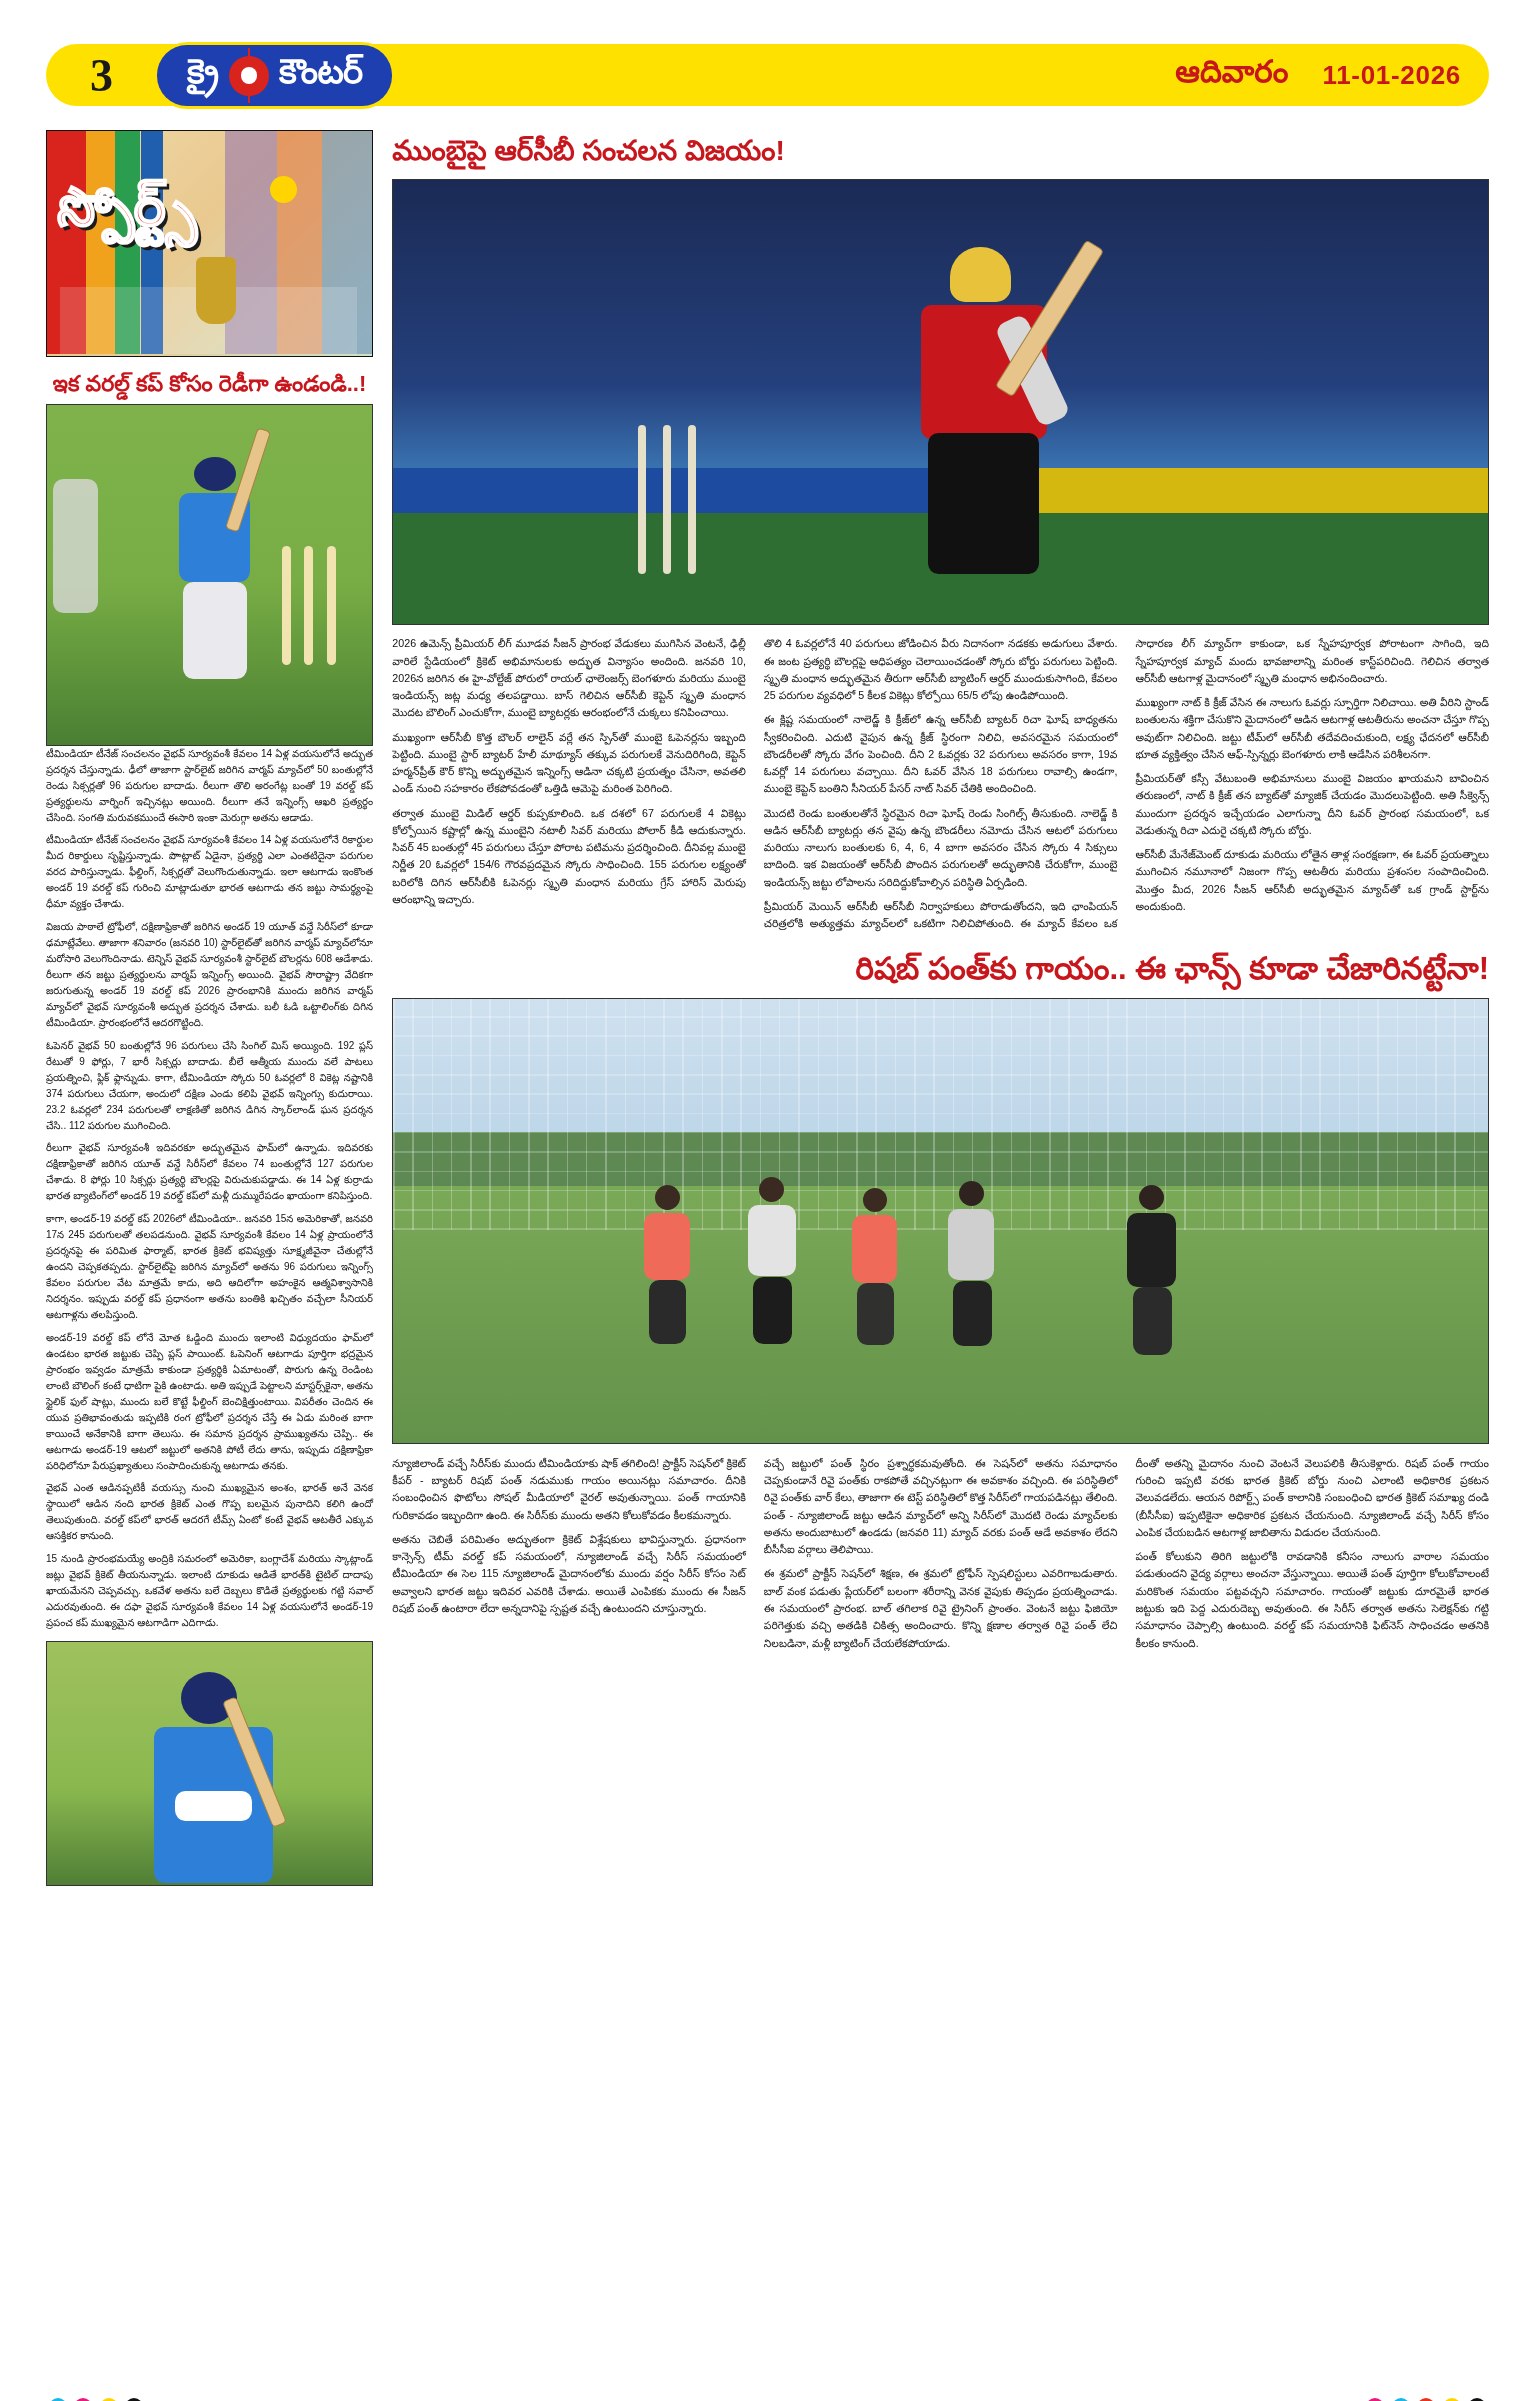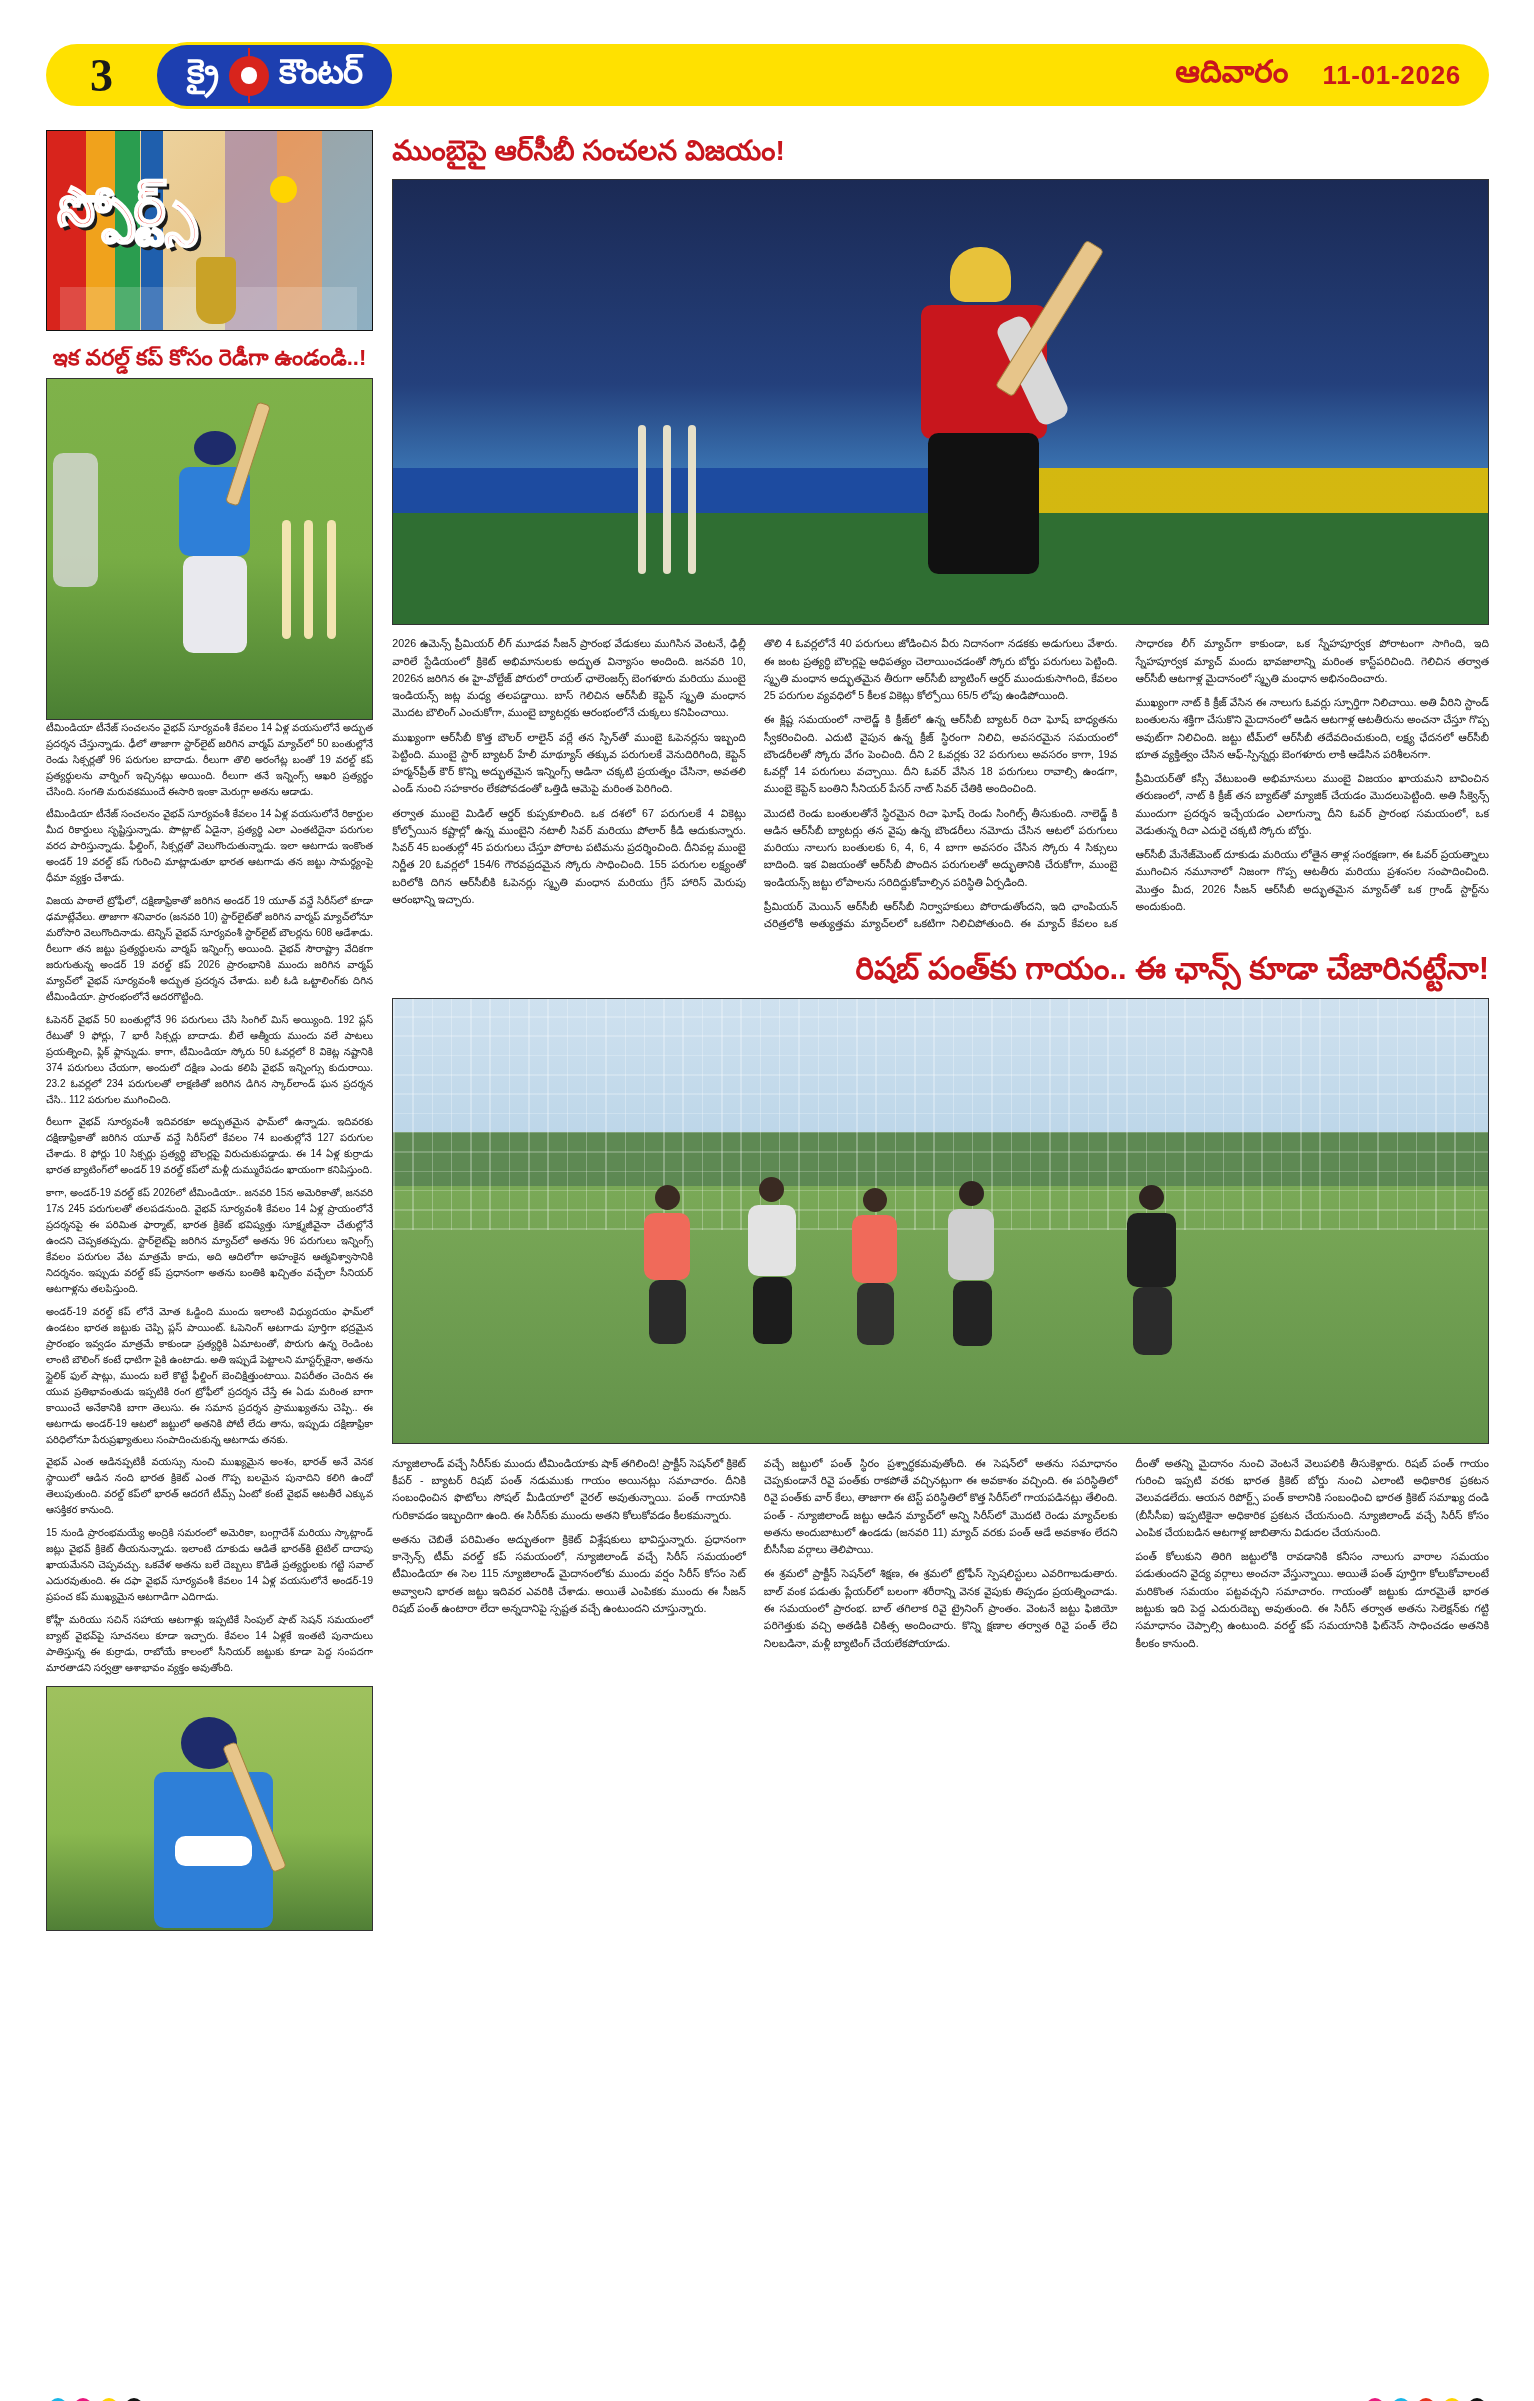--- a/index.html
+++ b/index.html
@@ -18,21 +18,21 @@
   .mast-right{position:relative;z-index:2;margin-left:auto;display:flex;align-items:center;gap:34px;padding-right:28px;}
   .mast-day{font-size:31px;color:#c8161d;font-weight:bold;}
   .mast-date{font-size:26px;color:#c8161d;font-weight:bold;letter-spacing:0.7px;}
 
   
   .content{display:flex;gap:19.3px;padding:13.4px 46px 0 46px;box-sizing:border-box;}
   .col-left{width:327px;flex:0 0 327px;}
   .col-right{flex:1 1 auto;}
 
   
-  .sports-banner{width:327px;height:201px;border:1.5px solid #111;box-sizing:border-box;position:relative;overflow:hidden;
+  .sports-banner{width:327px;height:227px;border:1.5px solid #111;box-sizing:border-box;position:relative;overflow:hidden;
      background:linear-gradient(135deg,#f0d9a8 0%,#e9c98f 45%,#cfe0c7 100%);}
   .sb-blocks{position:absolute;left:0;top:0;right:0;bottom:0;}
   .sb-blocks i{position:absolute;display:block;}
   .sb-word{position:absolute;left:10.4px;top:45px;font-size:53px;font-weight:bold;color:#e8322a;
      -webkit-text-stroke:2.2px #fff;text-shadow:3.7px 3.7px 0 #1b1b1b;font-family:"Liberation Sans",sans-serif;}
   .banner-caption{margin:12px 0 3px;text-align:center;font-size:22px;font-weight:bold;color:#c8161d;line-height:1.35;}
 
   .photo{border:0.7px solid #333;box-sizing:border-box;display:block;position:relative;overflow:hidden;}
   .ph-left1{width:327px;height:342px;margin-top:4.5px;background:linear-gradient(#7fb24a 0%,#78ad45 52%,#4a7f33 100%);}
   .ph-left2{width:327px;height:245px;margin-top:10.4px;background:linear-gradient(#9fc15e 0%,#8ab84f 60%,#507f36 100%);}
@@ -122,21 +122,20 @@
       <div class="txt">
         <p>టీమిండియా టీనేజ్ సంచలనం వైభవ్ సూర్యవంశీ కేవలం 14 ఏళ్ల వయసులోనే అద్భుత ప్రదర్శన చేస్తున్నాడు. ఢీలో తాజాగా స్టార్‌లైట్ జరిగిన వార్మప్ మ్యాచ్‌లో 50 బంతుల్లోనే రెండు సిక్సర్లతో 96 పరుగుల బాదాడు. రీలుగా తొలి అరంగేట్ల బంతో 19 వరల్డ్ కప్ ప్రత్యర్థులను వార్నింగ్ ఇచ్చినట్లు అయింది. రీలుగా తనే ఇన్నింగ్స్ ఆఖరి ప్రత్యర్థం చేసింది. సంగతి మరువకముందే ఈసారి ఇంకా మెరుగ్గా అతను ఆడాడు.</p>
         <p>టీమిండియా టీనేజ్ సంచలనం వైభవ్ సూర్యవంశీ కేవలం 14 ఏళ్ల వయసులోనే రికార్డుల మీద రికార్డులు సృష్టిస్తున్నాడు. పొాట్లాట్ ఏడైనా, ప్రత్యర్థి ఎలా ఎంతటిదైనా పరుగుల వరద పారిస్తున్నాడు. ఫీల్డింగ్, సిక్సర్లతో వెలుగొందుతున్నాడు. ఇలా ఆటగాడు ఇంకొంత అండర్ 19 వరల్డ్ కప్ గురించి మాట్లాడుతూ భారత ఆటగాడు తన జట్టు సామర్థ్యంపై ధీమా వ్యక్తం చేశాడు.</p>
         <p>విజయ పాఠాలే ట్రోఫీలో, దక్షిణాఫ్రికాతో జరిగిన అండర్ 19 యూత్ వన్డే సిరీస్‌లో కూడా ఢమాట్లేవేలు. తాజాగా శనివారం (జనవరి 10) స్టార్‌లైట్‌తో జరిగిన వార్మప్ మ్యాచ్‌లోనూ మరోసారి వెలుగొందినాడు. టెన్నిస్ వైభవ్ సూర్యవంశీ స్టార్‌లైట్ బౌలర్లను 608 ఆడేశాడు. రీలుగా తన జట్టు ప్రత్యర్థులను వార్మప్ ఇన్నింగ్స్ అయింది. వైభవ్ సౌరాష్ట్రా వేదికగా జరుగుతున్న అండర్ 19 వరల్డ్ కప్ 2026 ప్రారంభానికి ముందు జరిగిన వార్మప్ మ్యాచ్‌లో వైభవ్ సూర్యవంశీ అద్భుత ప్రదర్శన చేశాడు. బలీ ఓడి ఒట్టాలింగ్‌కు దిగిన టీమిండియా. ప్రారంభంలోనే ఆదరగొట్టింది.</p>
         <p>ఓపెనర్ వైభవ్ 50 బంతుల్లోనే 96 పరుగులు చేసి సింగిల్ మిస్ అయ్యింది. 192 ప్లస్ రేటుతో 9 ఫోర్లు, 7 భారీ సిక్సర్లు బాదాడు. బీలే ఆత్మీయ ముందు వలే పాటలు ప్రయత్నించి, ఫ్లిక్ ఫ్లాన్నుడు. కాగా, టీమిండియా స్కోరు 50 ఓవర్లలో 8 వికెట్ల నష్టానికి 374 పరుగులు చేయగా, అందులో దక్షిణ ఎండు కలిపి వైభవ్ ఇన్నింగ్సు కుదురాయి. 23.2 ఓవర్లలో 234 పరుగులతో లాక్షణితో జరిగిన డిగిన స్కార్‌లాండ్ ఘన ప్రదర్శన చేసి.. 112 పరుగుల ముగించింది.</p>
         <p>రీలుగా వైభవ్ సూర్యవంశీ ఇదివరకూ అద్భుతమైన ఫామ్‌లో ఉన్నాడు. ఇదివరకు దక్షిణాఫ్రికాతో జరిగిన యూత్ వన్డే సిరీస్‌లో కేవలం 74 బంతుల్లోనే 127 పరుగుల చేశాడు. 8 ఫోర్లు 10 సిక్సర్లు ప్రత్యర్థి బౌలర్లపై విరుచుకుపడ్డాడు. ఈ 14 ఏళ్ల కుర్రాడు భారత బ్యాటింగ్‌లో అండర్ 19 వరల్డ్ కప్‌లో మళ్లీ దుమ్మురేపడం ఖాయంగా కనిపిస్తుంది.</p>
         <p>కాగా, అండర్-19 వరల్డ్ కప్ 2026లో టీమిండియా.. జనవరి 15న అమెరికాతో, జనవరి 17న 245 పరుగులతో తలపడనుంది. వైభవ్ సూర్యవంశీ కేవలం 14 ఏళ్ల ప్రాయంలోనే ప్రదర్శనపై ఈ పరిమిత ఫార్మాట్, భారత క్రికెట్ భవిష్యత్తు సూక్ష్మజీవైనా చేతుల్లోనే ఉందని చెప్పకతప్పదు. స్టార్‌లైట్‌పై జరిగిన మ్యాచ్‌లో అతను 96 పరుగులు ఇన్నింగ్స్ కేవలం పరుగుల వేట మాత్రమే కాదు, అది ఆదిలోగా అహంకైన ఆత్మవిశ్వాసానికి నిదర్శనం. ఇప్పుడు వరల్డ్ కప్ ప్రధానంగా అతను బంతికి ఖచ్చితం వచ్చేలా సీనియర్ ఆటగాళ్లను తలపిస్తుంది.</p>
         <p>అండర్-19 వరల్డ్ కప్ లోనే మోత ఓడ్డింది ముందు ఇలాంటి విధ్యుదయం ఫామ్‌లో ఉండటం భారత జట్టుకు చెప్పి ప్లస్ పాయింట్. ఓపెనింగ్ ఆటగాడు పూర్తిగా భద్రమైన ప్రారంభం ఇవ్వడం మాత్రమే కాకుండా ప్రత్యర్థికి ఏమాటంతో, పొరుగు ఉన్న రెండింట లాంటి బౌలింగ్ కంటే ధాటిగా పైకి ఉంటాడు. అతి ఇప్పుడే పెట్టాలని మాస్టర్స్‌కైనా, అతను స్టైలిక్ ఫుల్ షాట్లు, ముందు బలే కొట్టే ఫీల్డింగ్ బెంచిక్షిత్తుంటాయి. విపరీతం చెందిన ఈ యువ ప్రతిభావంతుడు ఇప్పటికి రంగ ట్రోఫీలో ప్రదర్శన చేస్తే ఈ ఏడు మరింత బాగా కాయించే అనేకానికి బాగా తెలుసు. ఈ సమాన ప్రదర్శన ప్రాముఖ్యతను చెప్పి.. ఈ ఆటగాడు అండర్-19 ఆటలో జట్టులో అతనికి పోటీ లేదు తాను, ఇప్పుడు దక్షిణాఫ్రికా పరిధిలోనూ పేరుప్రఖ్యాతులు సంపాదించుకున్న ఆటగాడు తనకు.</p>
         <p>వైభవ్ ఎంత ఆడినప్పటికీ వయస్సు నుంచి ముఖ్యమైన అంశం, భారత్ అనే వెనక స్థాయిలో ఆడిన నంది భారత క్రికెట్ ఎంత గొప్ప బలమైన పునాదిని కలిగి ఉందో తెలుపుతుంది. వరల్డ్ కప్‌లో భారత్ ఆదరగే టీమ్స్ ఏంటో కంటే వైభవ్ ఆటతీరే ఎక్కువ ఆసక్తికర కానుంది.</p>
         <p>15 నుండి ప్రారంభమయ్యే అంద్రికి సమరంలో అమెరికా, బంగ్లాదేశ్ మరియు స్కాట్లాండ్ జట్లు వైభవ్ క్రికెట్ తీయనున్నాడు. ఇలాంటి దూకుడు ఆడితే భారత్‌కి టైటిల్ దాదాపు ఖాయమేనని చెప్పవచ్చు. ఒకవేళ అతను బలే దెబ్బలు కొడితే ప్రత్యర్థులకు గట్టి సవాల్ ఎదురవుతుంది. ఈ దఫా వైభవ్ సూర్యవంశీ కేవలం 14 ఏళ్ల వయసులోనే అండర్-19 ప్రపంచ కప్ ముఖ్యమైన ఆటగాడిగా ఎదిగాడు.</p>
-        <p>కోహ్లీ మరియు సచిన్ సహాయ ఆటగాళ్లు ఇప్పటికే సింపుల్ షాట్ సెషన్ సమయంలో బ్యాట్ వైభవ్‌పై సూచనలు కూడా ఇచ్చారు. కేవలం 14 ఏళ్లకే ఇంతటి పునాదులు పాతిస్తున్న ఈ కుర్రాడు, రాబోయే కాలంలో సీనియర్ జట్టుకు కూడా పెద్ద సంపదగా మారతాడని సర్వత్రా ఆశాభావం వ్యక్తం అవుతోంది.</p>
       </div>
 
       <div class="photo ph-left2">
         <div class="fig" style="left:89px;top:30px;width:163px;height:215px;">
           <span class="head" style="left:45px;top:0;width:56px;height:52px;background:#1e2b6b;"></span>
           <span class="torso" style="left:18px;top:55px;width:119px;height:156px;background:#2e7fd8;"></span>
           <span class="torso" style="left:39px;top:119px;width:77px;height:30px;background:#ffffff;"></span>
           <span class="bat" style="left:111px;top:22px;width:13.4px;height:134px;transform:rotate(-22deg);"></span>
         </div>
       </div>

